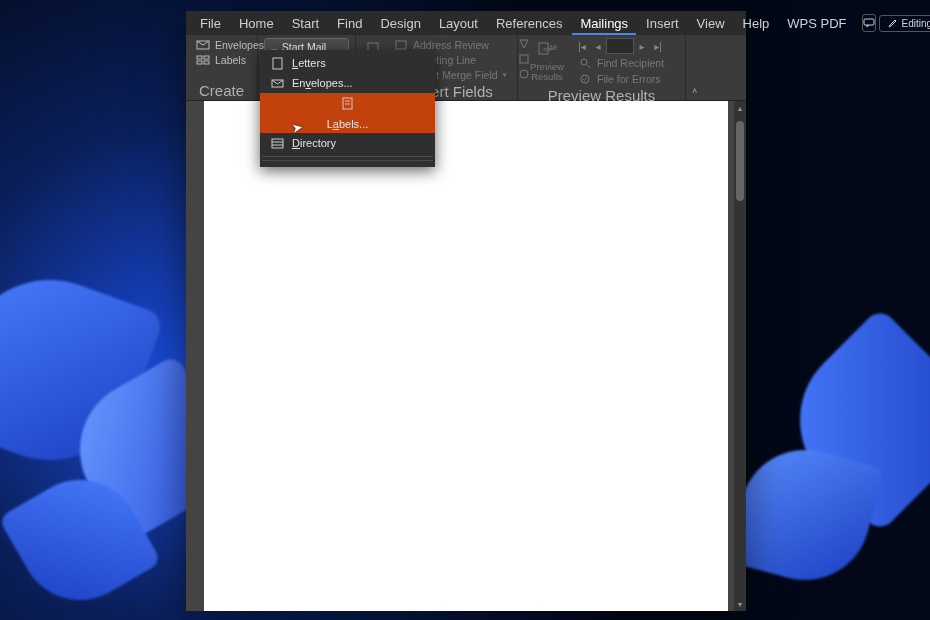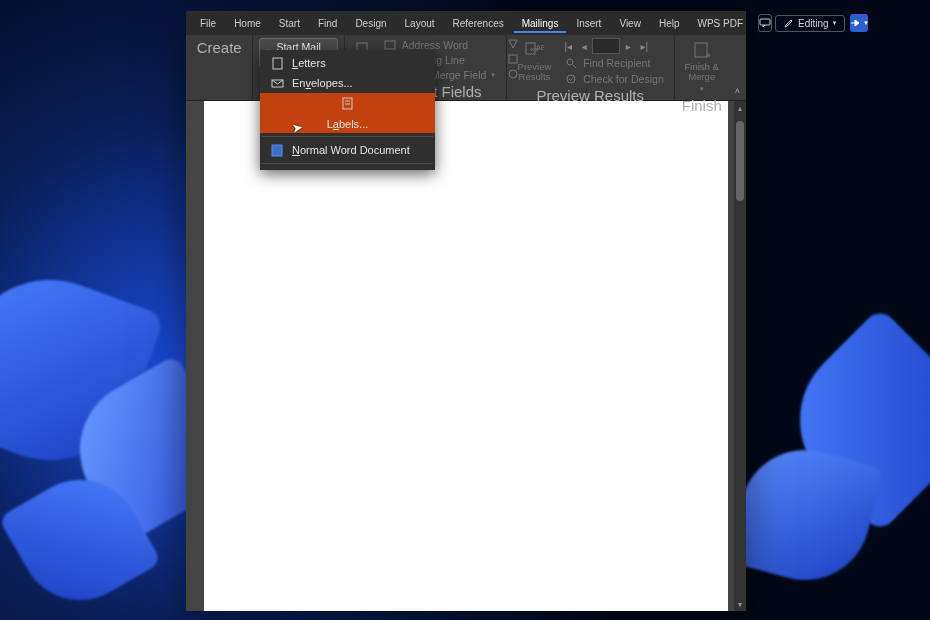--- a/index.html
+++ b/index.html
@@ -23,21 +23,21 @@
       color: #d4d4d4; font-size: 11px;
       box-shadow: 0 8px 40px rgba(0,0,0,.5);
     }
 
     .menubar {
       display: flex; align-items: center; height: 24px;
       padding: 0 6px; gap: 2px; background: #2b2b2b;
     }
     .menubar .tab {
       padding: 4px 8px; cursor: pointer; color: #cfcfcf;
-      white-space: nowrap; font-size: 10px;
+      white-space: nowrap; font-size: 13px;
     }
     .menubar .tab.active { color: #fff; border-bottom: 2px solid #4a86e8; padding-bottom: 2px; }
     .menu-spacer { flex: 1; }
     .menu-btn {
       width: 20px; height: 18px; display: flex; align-items: center; justify-content: center;
       border: 1px solid #555; border-radius: 3px; margin-left: 3px; cursor: pointer;
       font-size: 10px; color: #ddd;
     }
     .editing-btn {
       display: flex; align-items: center; gap: 4px; padding: 2px 8px;
@@ -168,20 +168,44 @@
       <svg width="12" height="10" viewBox="0 0 12 10">
           <path d="M5 2 L9 5 L5 8 Z M1 5 L5 5" fill="#fff" stroke="#fff" stroke-width="1"></path>
         </svg>
       <span style="font-size:7px;margin-left:2px">▾</span>
     </div>
   </div>
 
   <div class="ribbon">
 
     <div class="ribbon-group" style="width:72px">
+      <div class="ribbon-group-body">
+        <div class="rb-stack">
+          <div class="rb-item">
+            <span class="ico">
+                <svg width="14" height="10" viewBox="0 0 14 10">
+                  <rect x="1" y="1" width="12" height="8" fill="none" stroke="#bbb"></rect>
+                  <path d="M1 1 L7 5 L13 1" fill="none" stroke="#bbb"></path>
+                </svg>
+              </span>
+            <span>Envelopes</span>
+          </div>
+          <div class="rb-item">
+            <span class="ico">
+                <svg width="14" height="10" viewBox="0 0 14 10">
+                  <rect x="1" y="1" width="5" height="3" fill="none" stroke="#bbb"></rect>
+                  <rect x="8" y="1" width="5" height="3" fill="none" stroke="#bbb"></rect>
+                  <rect x="1" y="6" width="5" height="3" fill="none" stroke="#bbb"></rect>
+                  <rect x="8" y="6" width="5" height="3" fill="none" stroke="#bbb"></rect>
+                </svg>
+              </span>
+            <span>Labels</span>
+          </div>
+        </div>
+      </div>
       <div class="ribbon-group-label">Create</div>
     </div>
 
     <div class="ribbon-group" style="width:98px">
       <div class="ribbon-group-body" style="flex-direction:column">
         <div class="smm-btn">
           <svg width="10" height="12" viewBox="0 0 10 12">
               <rect x="1" y="1" width="8" height="10" fill="#7aa4e8" stroke="#5a84c8"></rect>
             </svg>
           <span>Start Mail Merge</span>
@@ -201,21 +225,21 @@
               </svg>
             </span>
         </div>
         <div class="rb-stack">
           <div class="rb-item disabled">
             <span class="ico">
                 <svg width="12" height="10">
                   <rect x="1" y="1" width="10" height="8" fill="none" stroke="#777"></rect>
                 </svg>
               </span>
-            <span>Address Word</span>
+            <span>Address Review</span>
           </div>
           <div class="rb-item disabled">
             <span class="ico">
                 <svg width="12" height="10">
                   <path d="M1 5 L11 5" stroke="#777"></path>
                 </svg>
               </span>
             <span>Greeting Line</span>
           </div>
           <div class="rb-item disabled">
@@ -279,43 +303,27 @@
               </span>
             <span>Find Recipient</span>
           </div>
           <div class="rb-item disabled">
             <span class="ico">
                 <svg width="12" height="12">
                   <circle cx="6" cy="6" r="4" fill="none" stroke="#777"></circle>
                   <path d="M4 6 L5.5 7.5 L8 4.5" fill="none" stroke="#777"></path>
                 </svg>
               </span>
-            <span>Check for Design</span>
+            <span>File for Errors</span>
           </div>
         </div>
       </div>
       <div class="ribbon-group-label">Preview Results</div>
     </div>
 
-    <div class="ribbon-group" style="width:54px;border-right:none">
-      <div class="ribbon-group-body">
-        <div class="rb-big disabled">
-          <span class="ico">
-              <svg width="20" height="18">
-                <rect x="3" y="2" width="12" height="14" fill="none" stroke="#777"></rect>
-                <path d="M14 15 L18 15 L16 12" fill="none" stroke="#777"></path>
-              </svg>
-            </span>
-          <span style="white-space:pre">Finish &amp;
-Merge</span>
-          <span style="font-size:7px;color:#777">▾</span>
-        </div>
-      </div>
-      <div class="ribbon-group-label">Finish</div>
-    </div>
 
     <div style="align-self:flex-end;padding:4px 6px;color:#aaa;cursor:pointer">
       <span style="font-size:9px">˄</span>
     </div>
   </div>
 
   <div class="doc-area">
     <div class="page"></div>
   </div>
 
@@ -347,25 +355,27 @@
   <div class="dd-item hover">
     <span class="ico">
         <svg width="11" height="13">
           <rect x="1" y="1" width="9" height="11" fill="none" stroke="#ccc"></rect>
           <line x1="3" y1="4" x2="8" y2="4" stroke="#ccc"></line>
           <line x1="3" y1="7" x2="8" y2="7" stroke="#ccc"></line>
         </svg>
       </span>
     <span>L<span class="u">a</span>bels...</span>
   </div>
-  <div class="dd-sep"></div>
   <div class="dd-item">
     <span class="ico">
-        <svg width="12" height="13">
-          <rect x="1" y="1" width="10" height="11" fill="#3a6ec8" stroke="#5a8ee8"></rect>
+        <svg width="13" height="11">
+          <rect x="1" y="1" width="11" height="9" fill="none" stroke="#ccc"></rect>
+          <line x1="1" y1="4" x2="12" y2="4" stroke="#ccc"></line>
+          <line x1="1" y1="7" x2="12" y2="7" stroke="#ccc"></line>
         </svg>
       </span>
-    <span><span class="u">N</span>ormal Word Document</span>
-  </div>
+    <span><span class="u">D</span>irectory</span>
+  </div>
+  <div class="dd-sep"></div>
   <div class="dd-sep"></div>
 </div>
 
 <div class="cursor-arrow">➤</div>
 
 </body></html>

